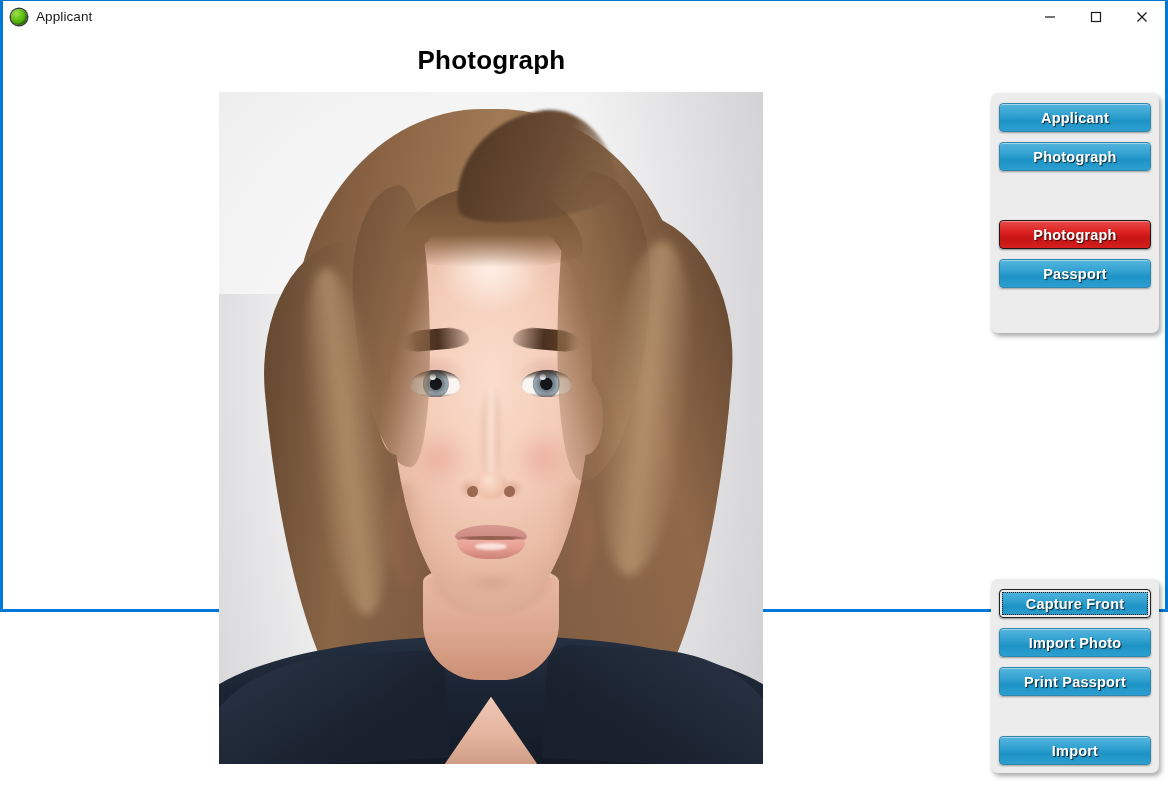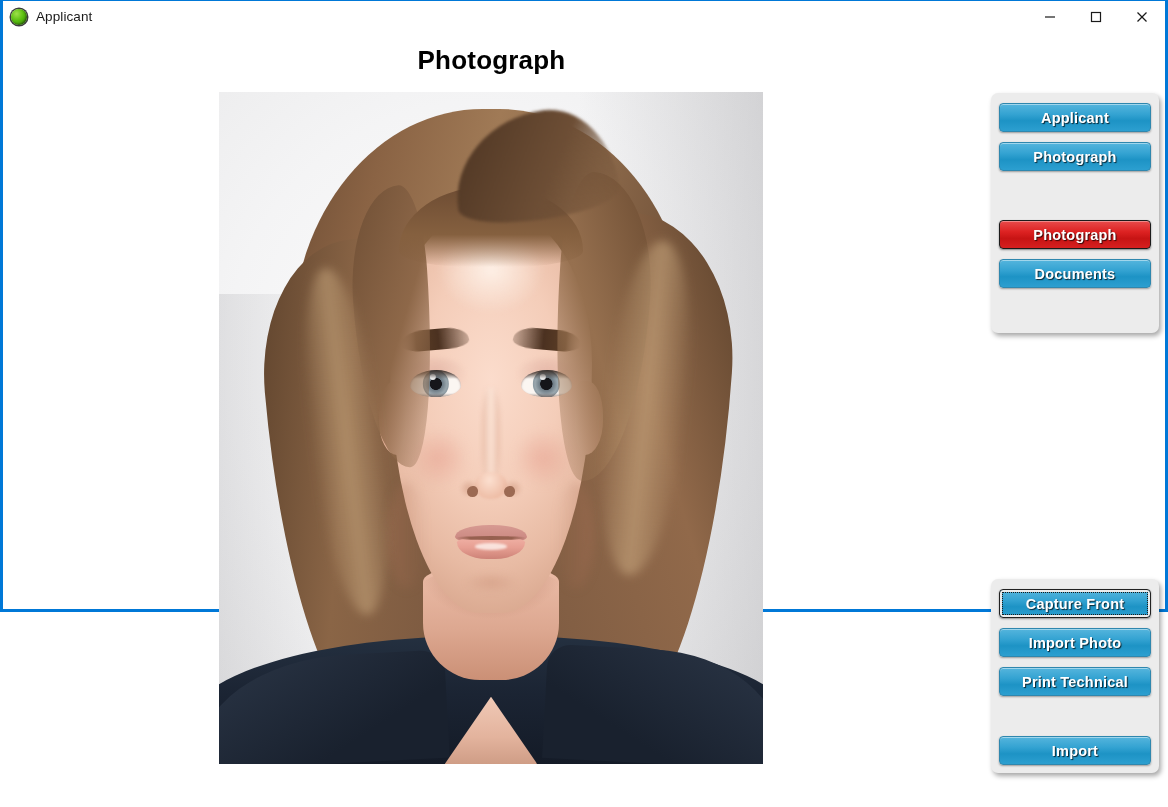--- a/index.html
+++ b/index.html
@@ -559,34 +559,34 @@
     <div class="pbtn" style="top:10px">
         <span class="lbl">Applicant</span>
       </div>
     <div class="pbtn" style="top:49px">
         <span class="lbl">Photograph</span>
       </div>
     <div class="pbtn active" style="top:127px">
         <span class="lbl">Photograph</span>
       </div>
     <div class="pbtn" style="top:166px">
-        <span class="lbl">Documents</span>
+        <span class="lbl">Passport</span>
       </div>
   </div>
 
   <div class="panel" id="action-panel">
     <div class="pbtn focused" style="top:10px">
       <span class="focus-ring"></span>
       <span class="lbl">Capture Front</span>
     </div>
     <div class="pbtn" style="top:49px">
         <span class="lbl">Import Photo</span>
       </div>
     <div class="pbtn" style="top:88px">
-        <span class="lbl">Print Technical</span>
+        <span class="lbl">Print Passport</span>
       </div>
     <div class="pbtn" style="top:157px">
         <span class="lbl">Import</span>
       </div>
   </div>
 
 
 </div>
 
 </body></html>

